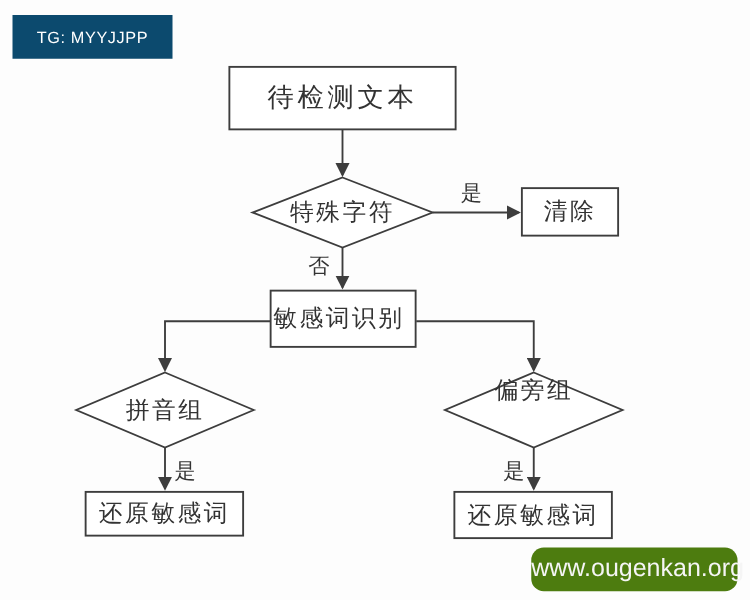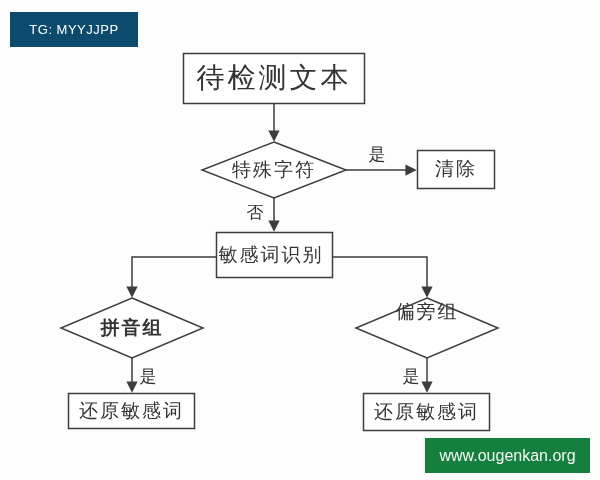--- a/index.html
+++ b/index.html
@@ -28,51 +28,52 @@
     line-height: 35px;
     text-align: center;
     letter-spacing: 0.5px;
   }
   .watermark {
     position: absolute;
     left: 425px;
     top: 438px;
     width: 165px;
     height: 35px;
-    background: #15803d;
+    background: #4d7c0f;
     color: #f5f5f5;
     font-family: "Liberation Sans", "DejaVu Sans", sans-serif;
-    font-size: 16px;
+    font-size: 20px;
     line-height: 35px;
     text-align: center;
+    border-radius: 10px;
   }
   .chart-svg {
     position: absolute;
     left: 0;
     top: 0;
   }
   .node-label, .edge-label {
     position: absolute;
     display: flex;
     align-items: center;
     justify-content: center;
     text-align: center;
     pointer-events: none;
     color: #333333;
   }
   .node-label { font-size: 19px; letter-spacing: 2px; }
-  .node-label.big { font-size: 28px; letter-spacing: 3px; }
+  .node-label.big { font-size: 21px; letter-spacing: 3px; }
   .edge-label { font-size: 17px; }
 
   
   .lbl-input      { left:183px; top:53px;  width:182px; height:50px; }
   .lbl-special    { left:202px; top:142px; width:144px; height:56px; }
   .lbl-clear      { left:417px; top:150px; width:78px;  height:38px; }
   .lbl-recognize  { left:216px; top:232px; width:110px; height:46px; }
-  .lbl-pinyin     { left:61px;  top:298px; width:142px; height:60px;font-weight:bold; }
+  .lbl-pinyin     { left:61px;  top:298px; width:142px; height:60px; }
   .lbl-radical    { left:356px; top:282px; width:142px; height:60px; }
   .lbl-restore-l  { left:68px;  top:393px; width:127px; height:36px; }
   .lbl-restore-r  { left:363px; top:393px; width:127px; height:37px; }
 
   
   .lbl-yes1 { left:366px; top:143px; width:22px; height:22px; }
   .lbl-no1  { left:244px; top:201px; width:22px; height:22px; }
   .lbl-yes2 { left:137px; top:365px; width:22px; height:22px; }
   .lbl-yes3 { left:400px; top:365px; width:22px; height:22px; }
 </style>

